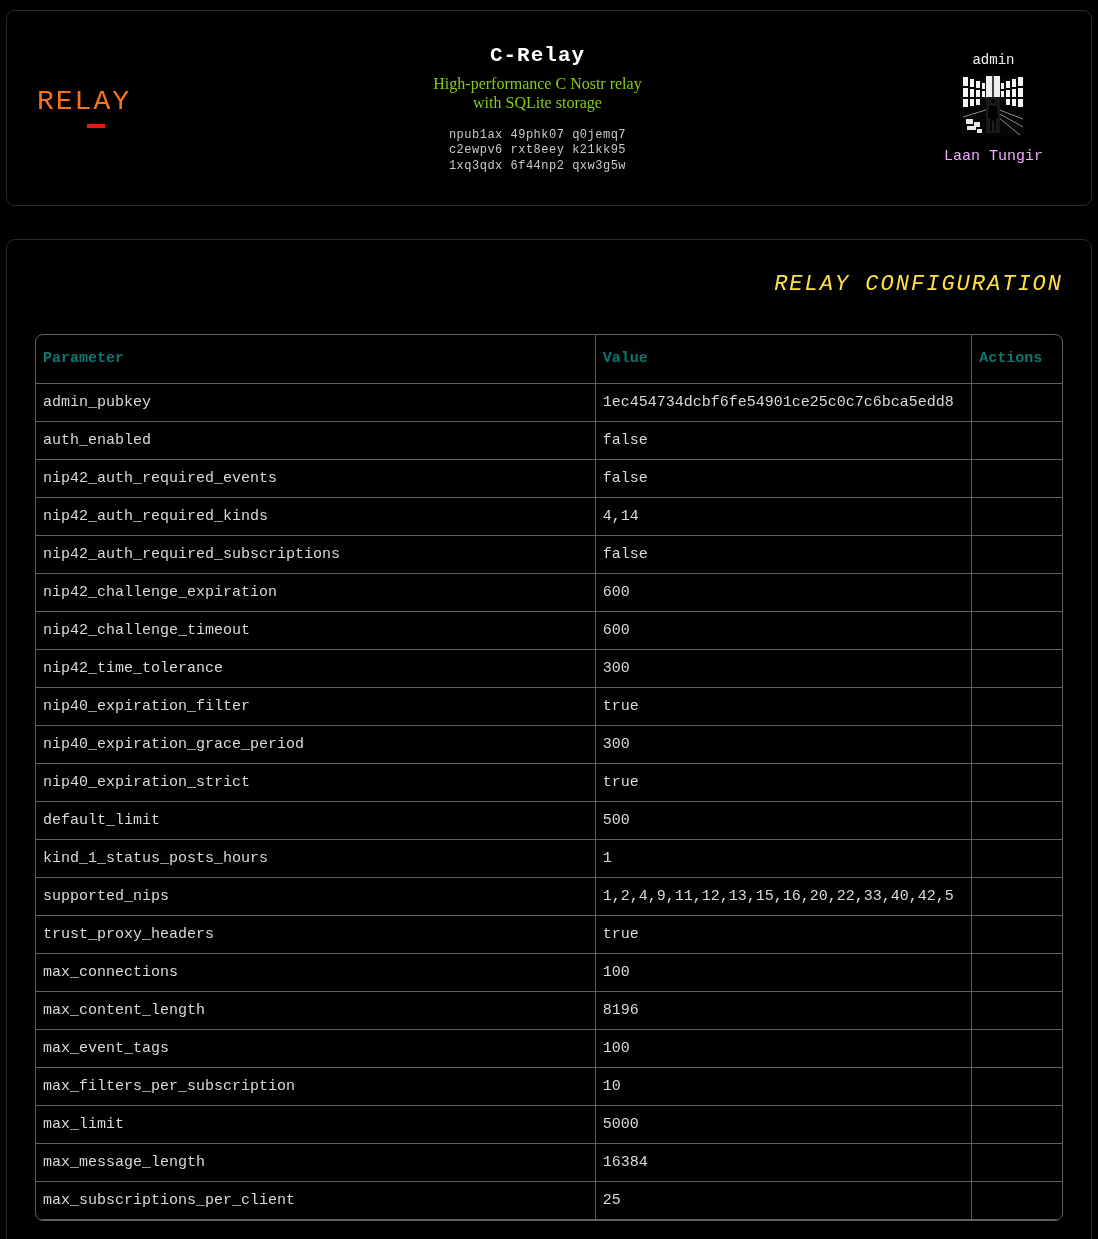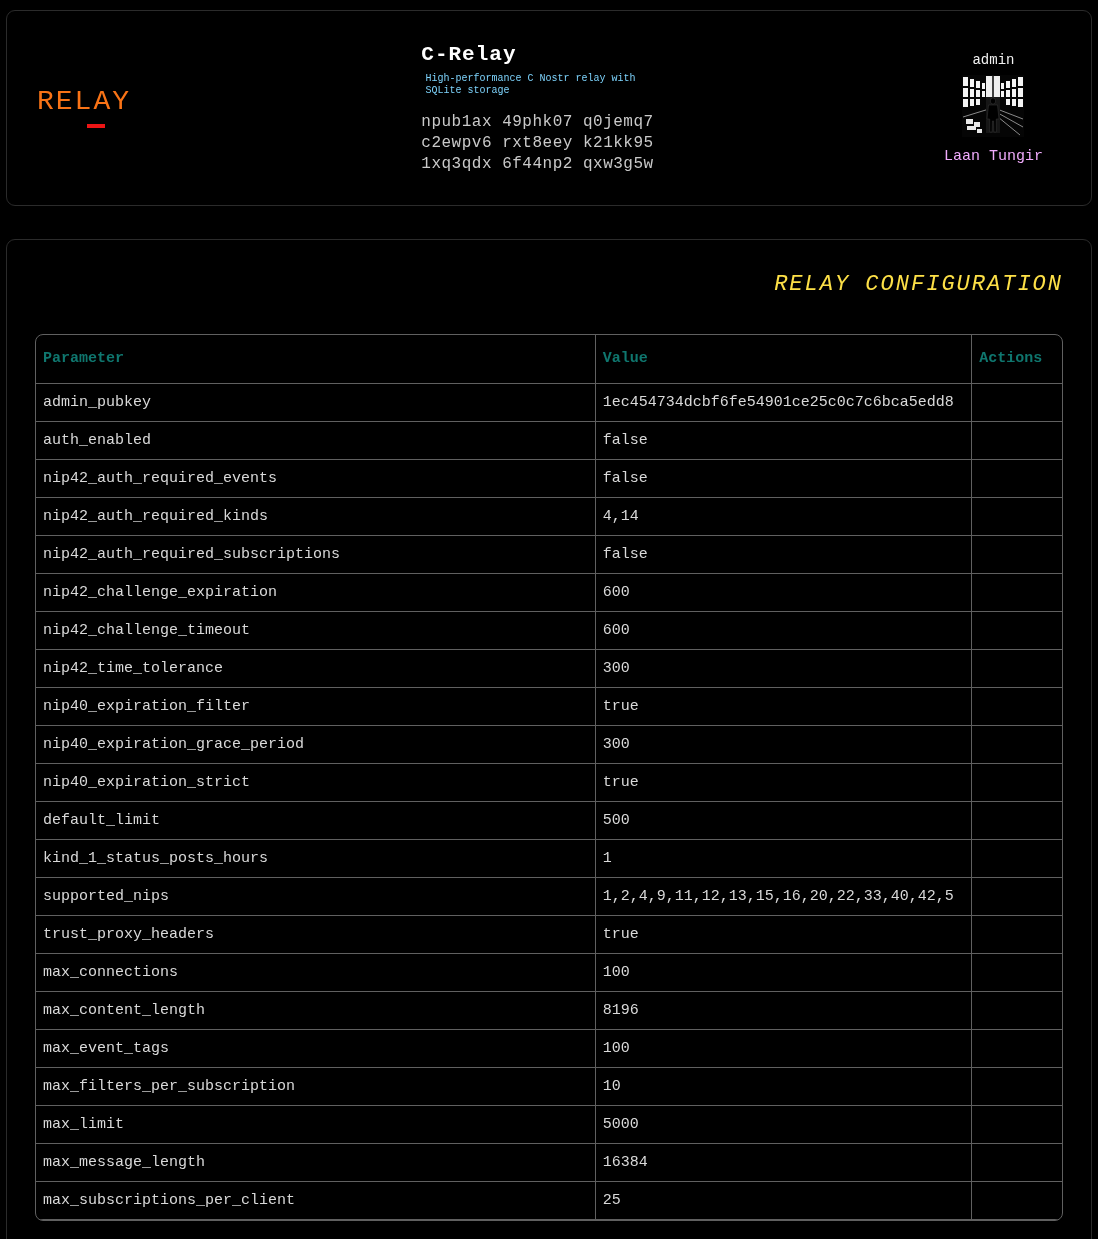--- a/index.html
+++ b/index.html
@@ -34,39 +34,40 @@
     line-height: 1;
   }
   .logo-underline {
     display: block;
     width: 18px; height: 4px;
     background: #ed1515;
     margin: 8px 0 0 50px;
   }
   .center-block {
     flex: 0 1 auto;
-    text-align: left;
+    text-align: center;
     margin-top: 2px;
   }
   .app-title {
     font-size: 21px;
     font-weight: bold;
     letter-spacing: 1px;
     color: #fff;
   }
   .app-subtitle {
-    font-size: 10px;
-    color: #7dd3fc;
+    font-size: 16px;
+    color: #84cc16;
     width: 224px;
     margin: 7px auto 0;
     line-height: 1.22;
+    font-family: Liberation Serif, serif;
   }
   .npub-block {
     margin-top: 15px;
-    font-size: 16px;
+    font-size: 12px;
     color: #c9c9c9;
     line-height: 1.3;
     letter-spacing: 0.5px;
   }
   .admin-block {
     flex: 0 0 auto;
     text-align: center;
   }
   .admin-label { font-size: 14px; color: #f2f2f2; }
   .avatar-wrap {

